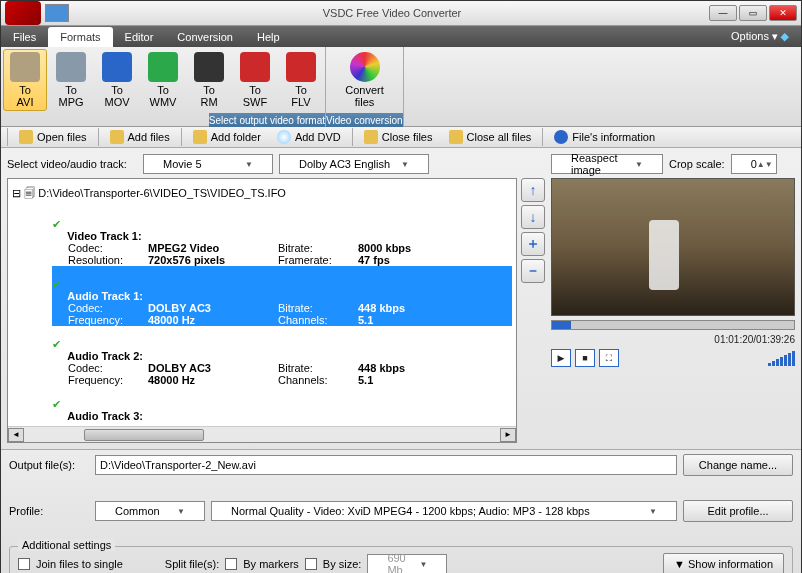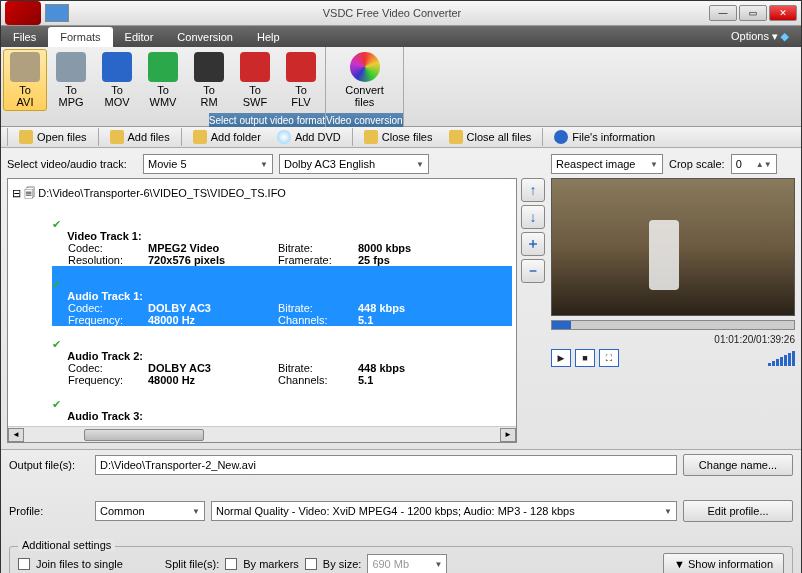--- a/index.html
+++ b/index.html
@@ -23,21 +23,21 @@
 .ribbon-btn.selected { background: linear-gradient(#ffe9a8,#ffcf5a); border: 1px solid #c9a227; }
 .ribbon-btn .ico { width: 30px; height: 30px; border-radius: 4px; margin-bottom: 2px; }
 .ribbon-label { text-align: center; font-size: 10px; background: linear-gradient(#5b89b4,#3f6f9c); color: #fff; padding: 2px 0; }
 .toolbar { height: 26px; background: linear-gradient(#f4f4f4,#e0e0e0); border-bottom: 1px solid #aaa; display: flex; align-items: center; gap: 2px; padding: 0 4px; }
 .toolbtn { display: flex; align-items: center; gap: 4px; padding: 2px 6px; border: 1px solid transparent; border-radius: 3px; cursor: pointer; }
 .toolico { width: 14px; height: 14px; border-radius: 2px; }
 .sep { width: 1px; height: 18px; background: #aaa; margin: 0 2px; }
 .mainrow { display: flex; padding: 6px; gap: 6px; flex: 1; background: linear-gradient(#f0f0f0,#e4e4e4); }
 .leftcol { flex: 1; display: flex; flex-direction: column; gap: 4px; }
 .row { display: flex; align-items: center; gap: 6px; }
-.combo { background: #fff; border: 1px solid #888; height: 20px; display: flex; align-items: center; padding: 0 4px; cursor: pointer; }
+.combo { background: #fff; border: 1px solid #888; height: 20px; display: flex; align-items: center; padding: 0 19px; cursor: pointer; }
 .combo .arrow { margin-left: auto; font-size: 8px; color: #555; }
 .srcbox { border: 1px solid #888; background: #fff; flex: 1; display: flex; flex-direction: column; min-height: 0; }
 .srcbox-header { padding: 2px 4px; border-bottom: 1px solid #ccc; }
 .srcbox-body { flex: 1; overflow: auto; padding: 4px; }
 .treerow { padding: 2px 0; }
 .track { margin-left: 40px; }
 .track-title { font-weight: bold; margin-top: 24px; }
 .track-grid { display: grid; grid-template-columns: 80px 130px 80px 90px; margin-left: 16px; }
 .track.sel { background: #1e90ff; color: #fff; }
 .track.sel .track-title { }
@@ -203,21 +203,21 @@
                     <span class="track-title">Video Track 1:</span>
                   </div>
                   <div class="track-grid">
                     <span>Codec:</span>
                     <b>MPEG2 Video</b>
                     <span>Bitrate:</span>
                     <b>8000 kbps</b>
                     <span>Resolution:</span>
                     <b>720x576 pixels</b>
                     <span>Framerate:</span>
-                    <b>25 fps</b>
+                    <b>47 fps</b>
                   </div>
                 </div>
                 <div class="track sel">
                   <div style="display:flex;align-items:center;gap:6px">
                     <span style="color:#3a3">✔</span>
                     <span class="track-title">Audio Track 1:</span>
                   </div>
                   <div class="track-grid">
                     <span>Codec:</span>
                     <b>DOLBY AC3</b>

